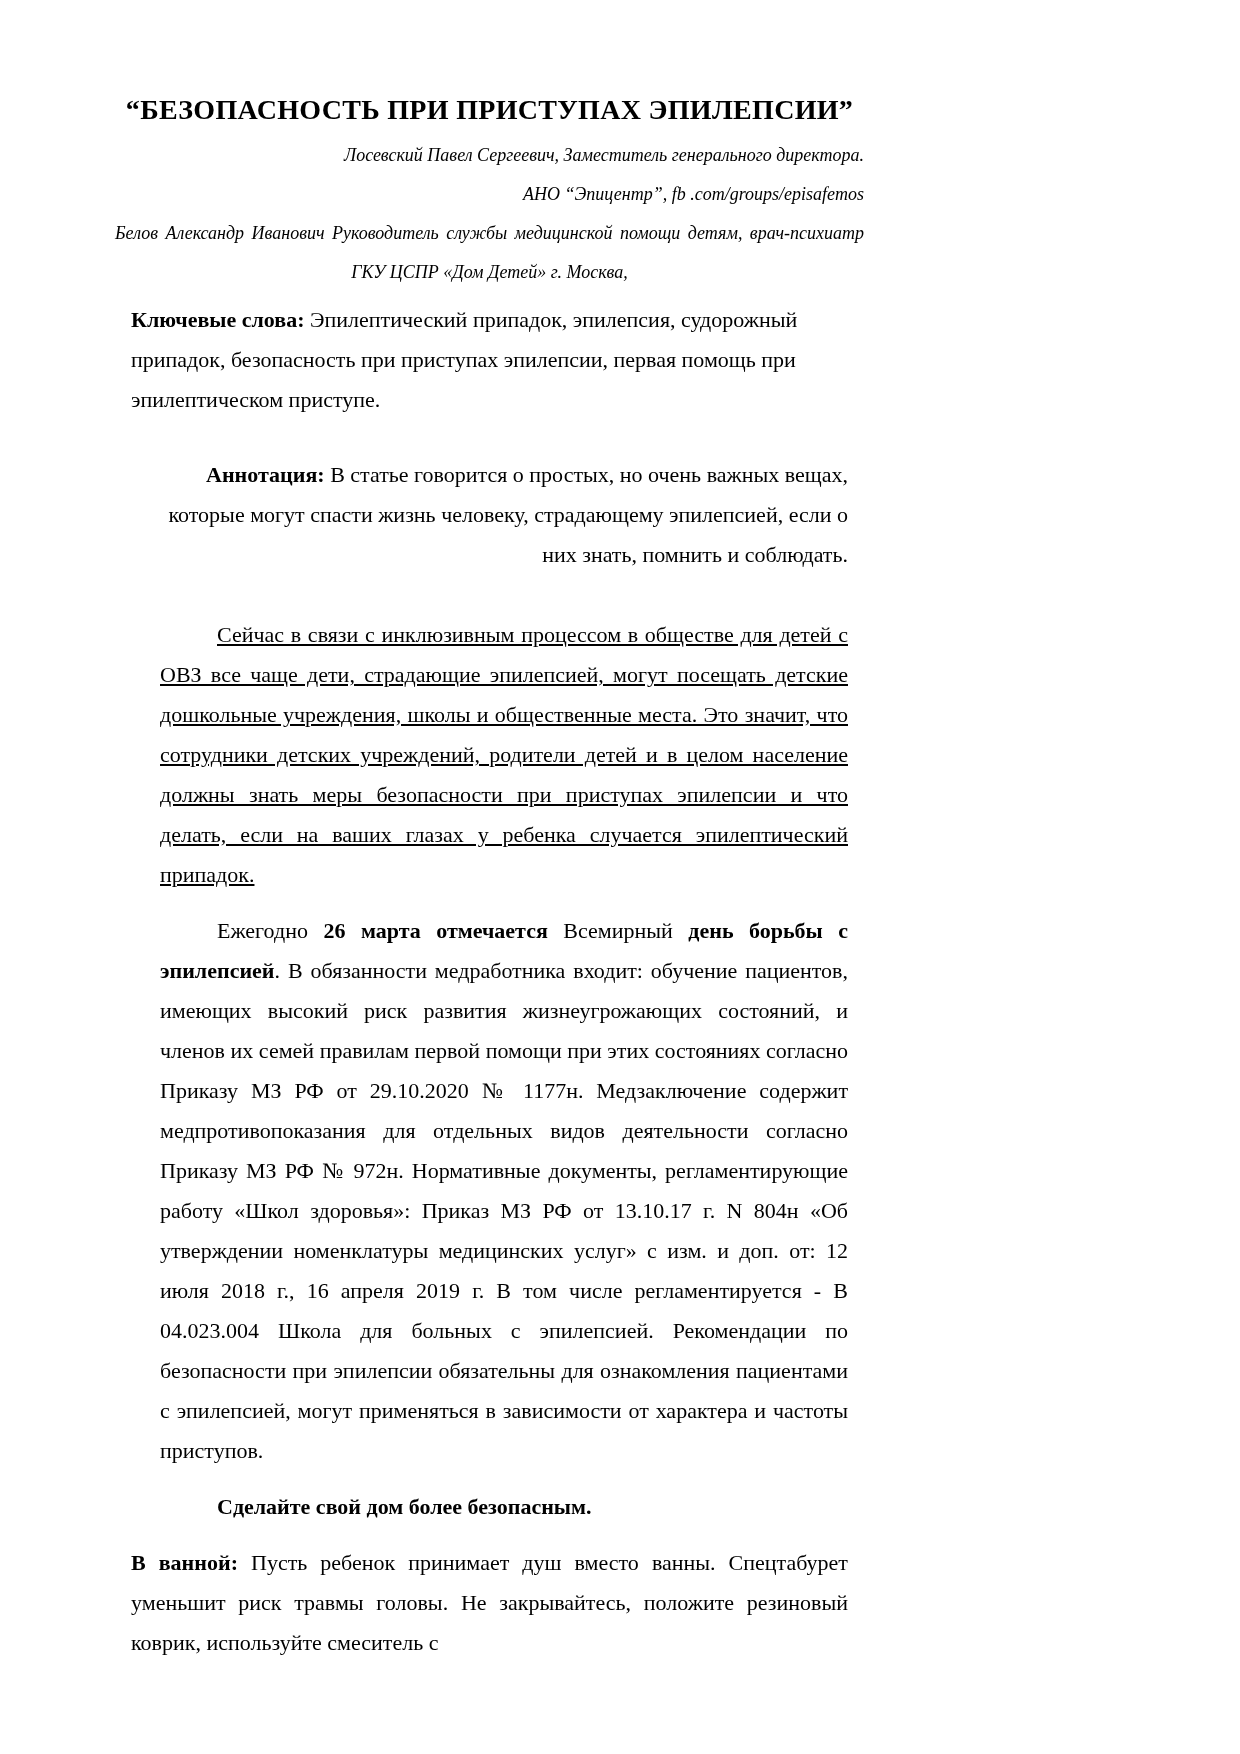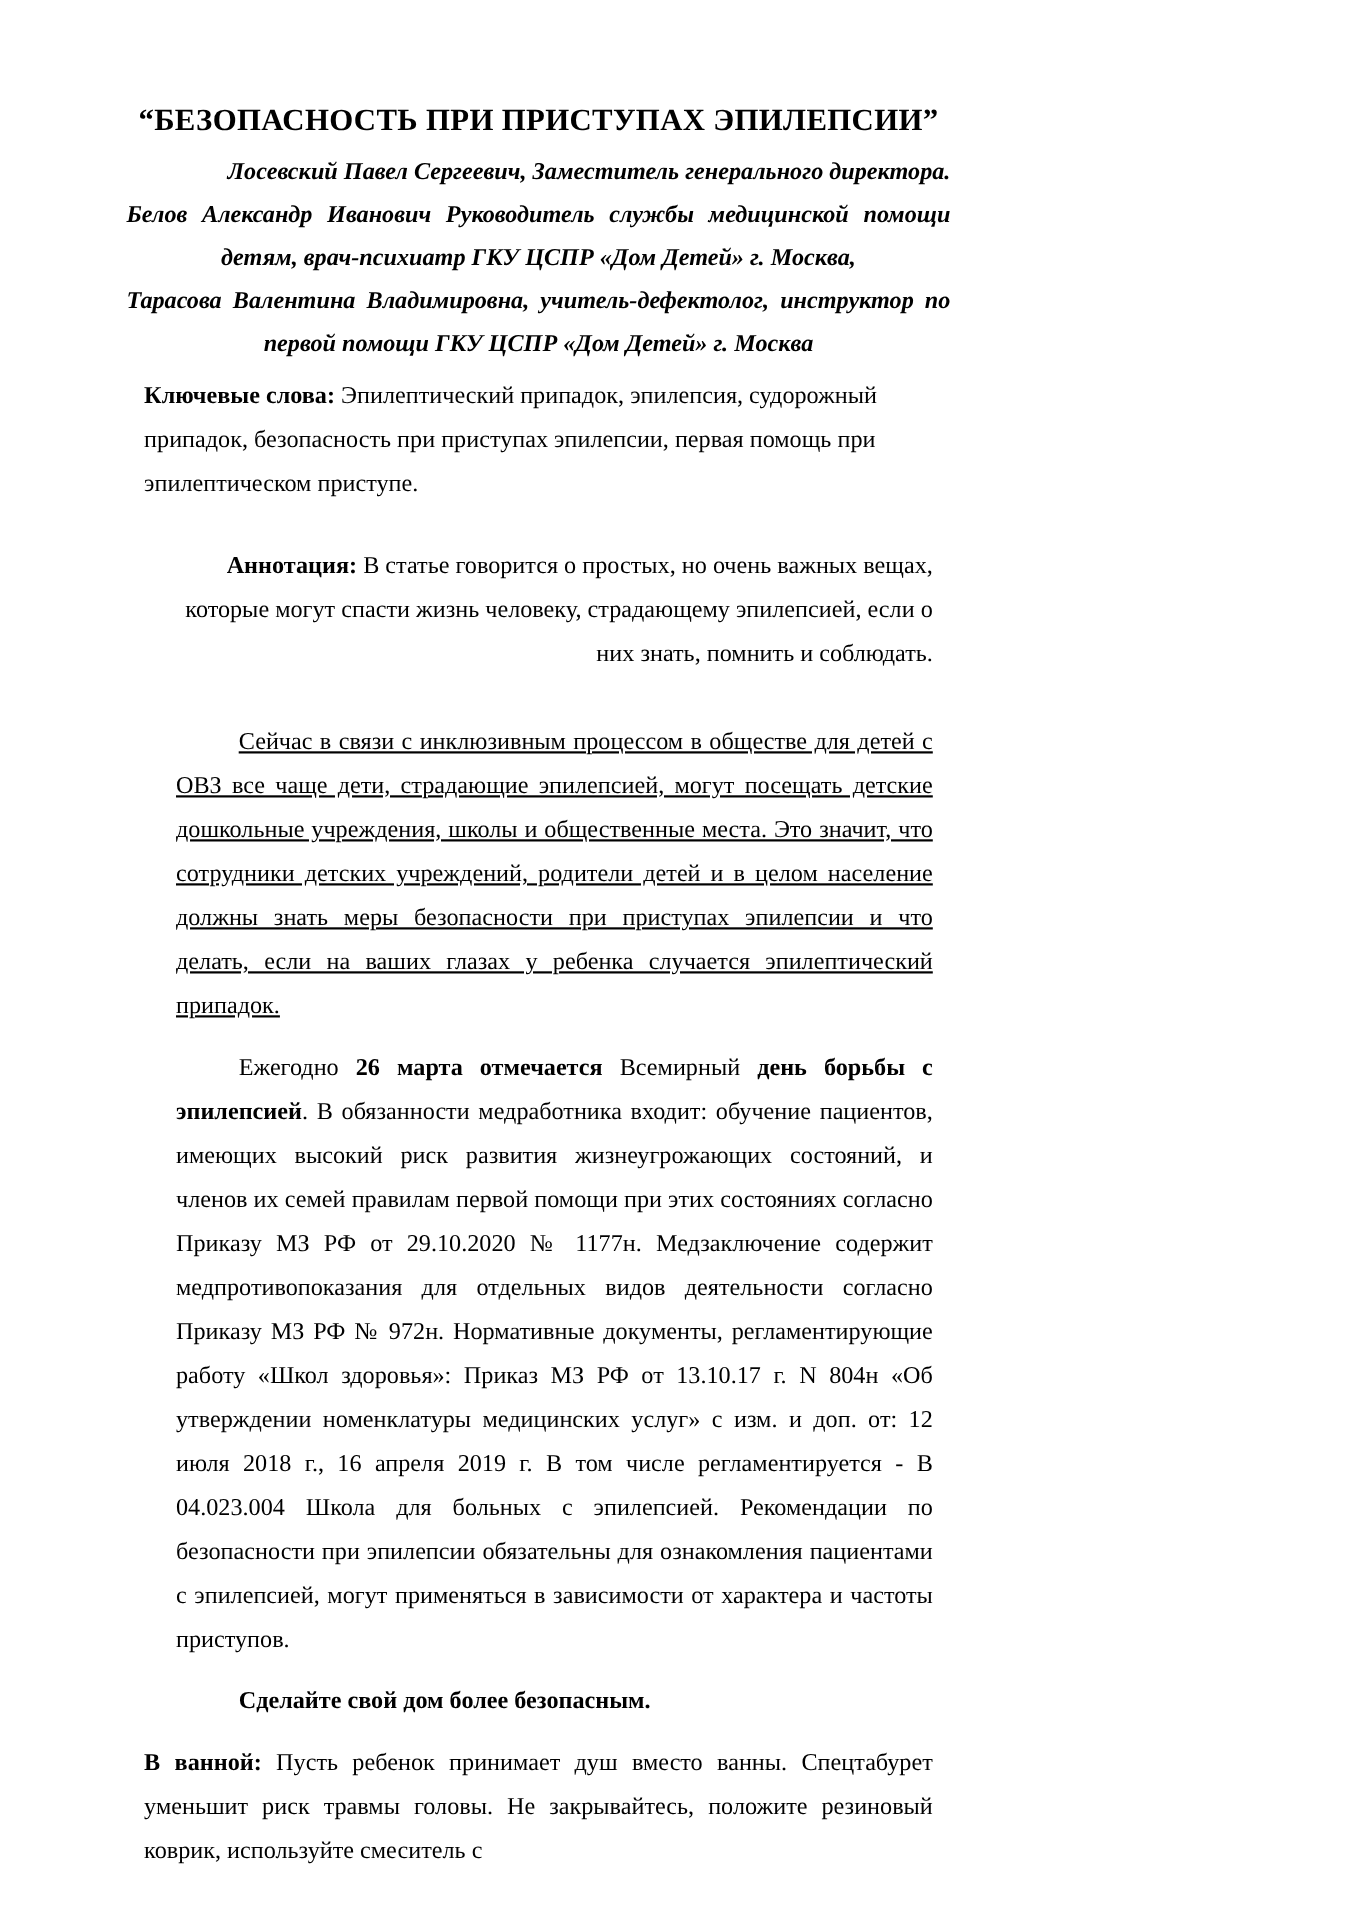--- a/index.html
+++ b/index.html
@@ -24,23 +24,22 @@
   .title {
     font-size: 28px;
     font-weight: bold;
     text-align: center;
     margin: 0 0 10px 0;
     letter-spacing: 0.3px;
   }
   .authors p {
     margin: 0;
     font-style: italic;
-    font-size: 22px;
+    font-size: 18px;
     line-height: 39px;
-    font-weight: bold;
   }
   .a-right { text-align: right; }
   .a-justcenter { text-align: justify; text-align-last: center; }
   .para {
     font-size: 22px;
     line-height: 40px;
     margin: 16px;
   }
   .kw    { margin-top: 8px;  text-align: left; }
   .abs   { margin-top: 35px; text-align: right; }
@@ -55,22 +54,22 @@
 </style>
 </head>
 <body>
 
 <div class="page">
 
   <h1 class="title">“БЕЗОПАСНОСТЬ ПРИ ПРИСТУПАХ ЭПИЛЕПСИИ”</h1>
 
   <div class="authors">
     <p class="a-right">Лосевский Павел Сергеевич, Заместитель генерального директора.</p>
+    <p class="a-right">АНО “Эпицентр”, fb .com/groups/episafemos</p>
     <p class="a-justcenter">Белов Александр Иванович Руководитель службы медицинской помощи детям, врач-психиатр ГКУ ЦСПР «Дом Детей» г. Москва,</p>
-    <p class="a-justcenter">Тарасова Валентина Владимировна, учитель-дефектолог, инструктор по первой помощи ГКУ ЦСПР «Дом Детей» г. Москва</p>
   </div>
 
   <p class="para kw"><b class="b">Ключевые слова:</b><span> Эпилептический припадок, эпилепсия, судорожный припадок, безопасность при приступах эпилепсии, первая помощь при эпилептическом приступе.</span></p>
 
   <p class="para abs"><b class="b">Аннотация:</b><span> В статье говорится о простых, но очень важных вещах, которые могут спасти жизнь человеку, страдающему эпилепсией, если о них знать, помнить и соблюдать.</span></p>
 
   <p class="para body-ind first-gap">Сейчас в связи с инклюзивным процессом в обществе для детей с ОВЗ все чаще дети, страдающие эпилепсией, могут посещать детские дошкольные учреждения, школы и общественные места. Это значит, что сотрудники детских учреждений, родители детей и в целом население должны знать меры безопасности при приступах эпилепсии и что делать, если на ваших глазах у ребенка случается эпилептический припадок.</p>
 
   <p class="para body-ind"><span>Ежегодно </span><b class="b">26 марта отмечается</b><span> Всемирный </span><b class="b">день борьбы с эпилепсией</b><span>. В обязанности медработника входит: обучение пациентов, имеющих высокий риск развития жизнеугрожающих состояний, и членов их семей правилам первой помощи при этих состояниях согласно Приказу МЗ РФ от 29.10.2020 № 1177н. Медзаключение содержит медпротивопоказания для отдельных видов деятельности согласно Приказу МЗ РФ № 972н. Нормативные документы, регламентирующие работу «Школ здоровья»: Приказ МЗ РФ от 13.10.17 г. N 804н «Об утверждении номенклатуры медицинских услуг» с изм. и доп. от: 12 июля 2018 г., 16 апреля 2019 г. В том числе регламентируется  - В 04.023.004 Школа для больных с эпилепсией. Рекомендации по безопасности при эпилепсии обязательны для ознакомления пациентами с эпилепсией, могут применяться в зависимости от характера и частоты приступов.</span></p>
 

